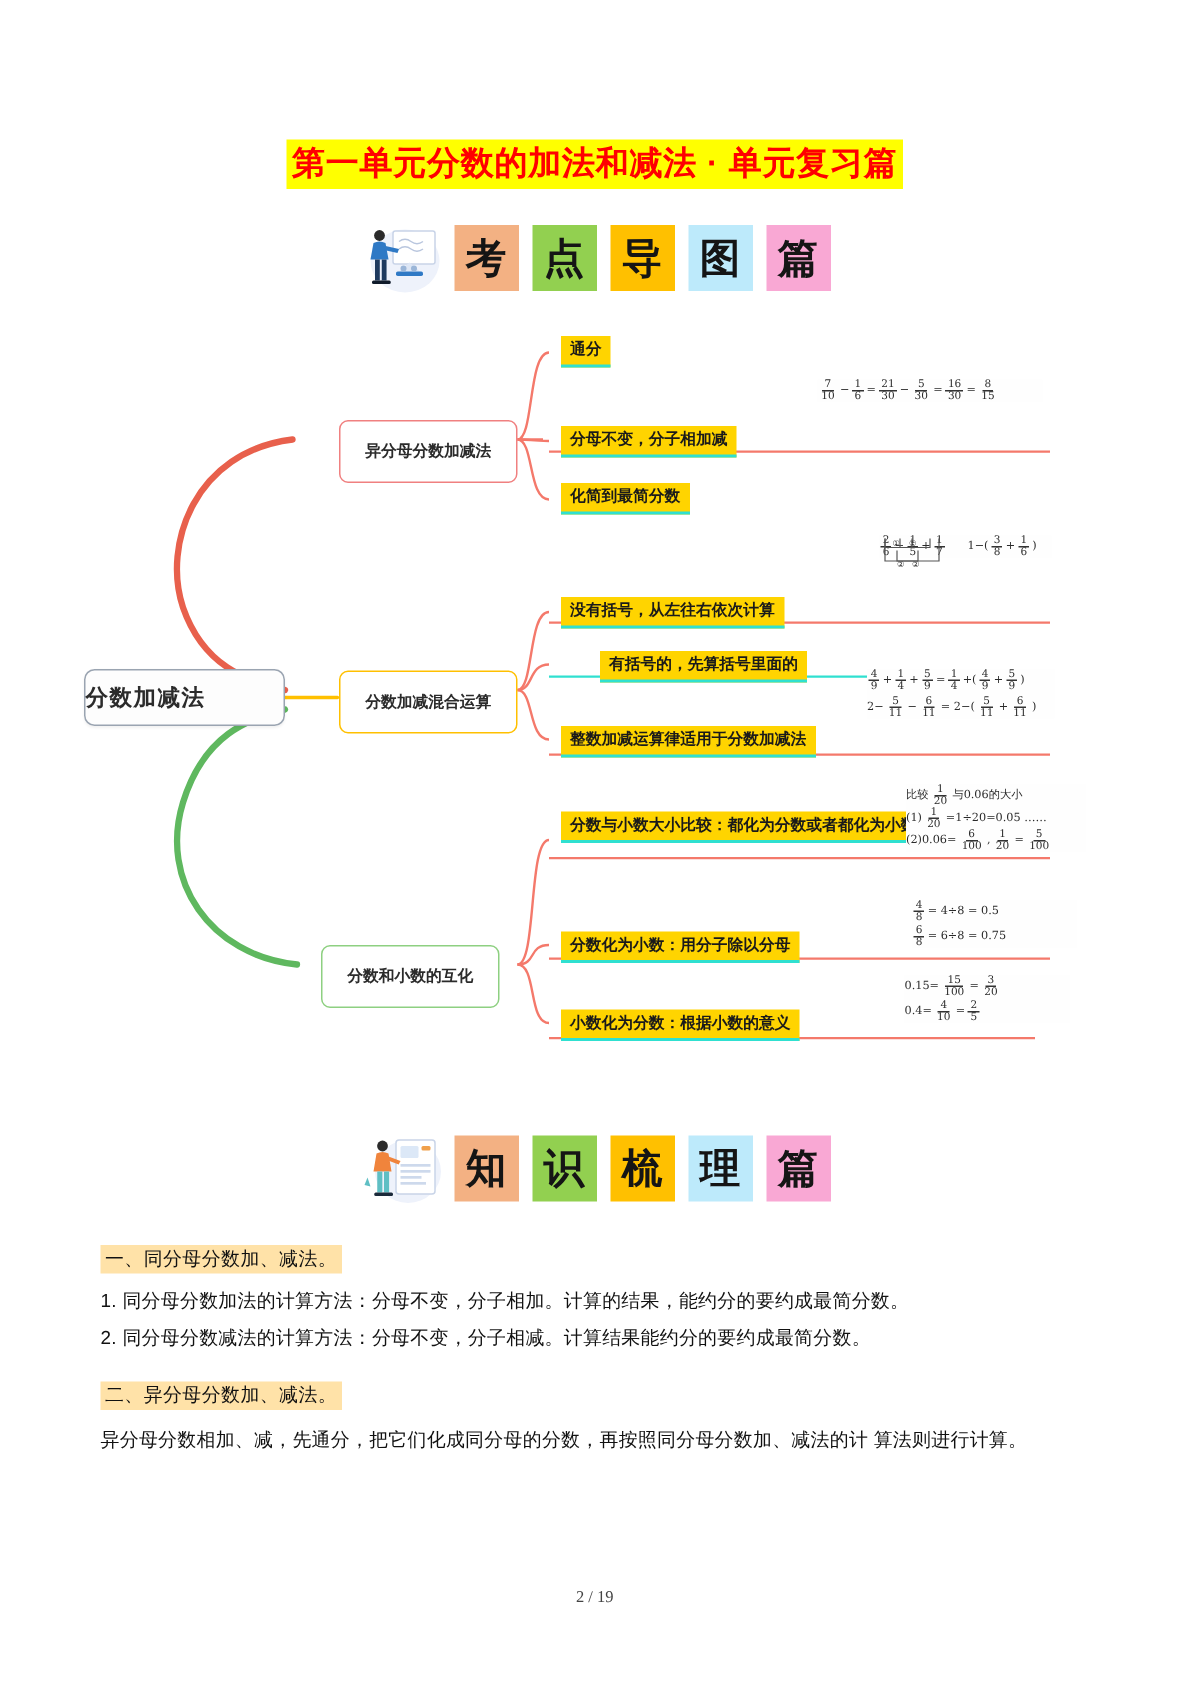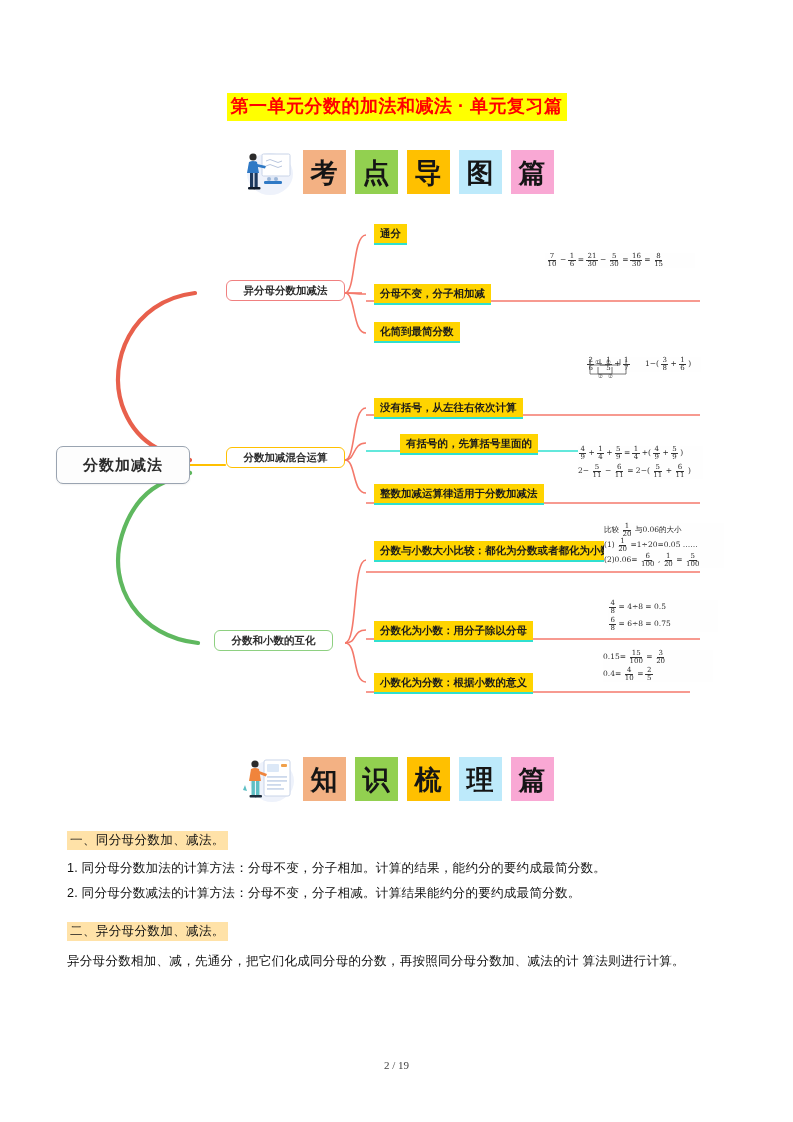--- a/index.html
+++ b/index.html
@@ -18,21 +18,21 @@
   
   .title-wrap {
     position: absolute; top: 93px; left: 0; width: 793px;
     text-align: center;
   }
   .title {
     display: inline-block;
     background: #ffff00;
     color: #ff0000;
     font-weight: bold;
-    font-size: 18px;
+    font-size: 22px;
     letter-spacing: 0.5px;
     line-height: 1.28;
     padding: 2px 4px 3px 4px;
     font-family: "Liberation Sans", "DejaVu Sans", sans-serif;
     white-space: nowrap;
   }
 
   
   .banner {
     position: absolute; left:0; width: 793px;
@@ -61,29 +61,29 @@
   .map { position: absolute; left: 0; top: 205px; width: 793px; height: 520px; }
   .map svg { position:absolute; left:0; top:0; }
 
   .root-node {
     position: absolute;
     left: 56px; top: 241px;
     width: 134px; height: 38px;
     border: 1.4px solid #9aa4b1;
     border-radius: 7px;
     background: #fdfdfd;
-    display: flex; align-items: center; justify-content: center;
+    display: flex; align-items: center; 
     font-size: 15px; font-weight: bold; color: #2b2b2b;
     letter-spacing: 1px;
     box-shadow: 0 1px 2px rgba(0,0,0,0.06);
   }
 
   .branch-node {
     position: absolute;
-    height: 21px;
+    height: 42px;
     border-radius: 6px;
     background: #ffffff;
     display: flex; align-items: center; justify-content: center;
     font-size: 10.5px; font-weight: bold; color: #2b2b2b;
     padding: 0 8px;
     white-space: nowrap;
   }
   .bn-red { border: 1.3px solid #f08080; }
   .bn-orange { border: 1.3px solid #ffc000; }
   .bn-green { border: 1.3px solid #8ed081; }

